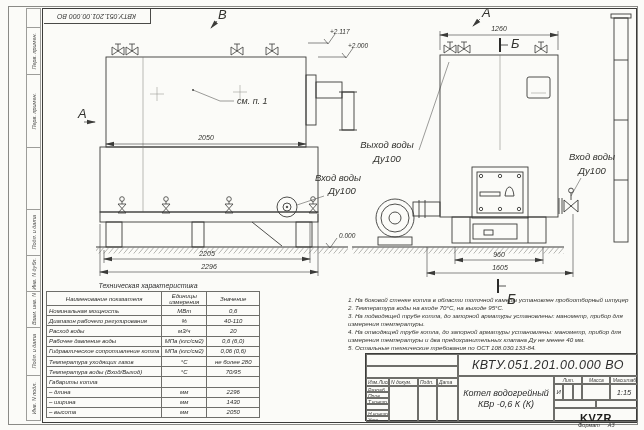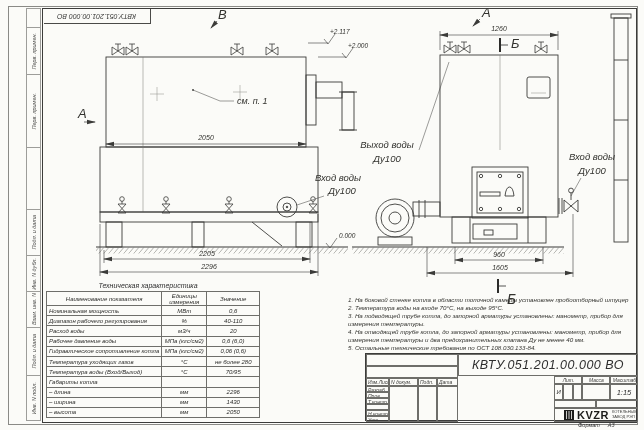--- a/index.html
+++ b/index.html
@@ -27,21 +27,21 @@
   
   .notes{left:348px;top:296px;width:290px;font:italic 6.2px "Liberation Sans",sans-serif;line-height:8px;color:#33332f;}
   
   .tb{left:365px;top:353px;width:272px;height:68px;border:1.3px solid #3c3c3a;box-sizing:border-box;
       font-style:italic;}
   .tb .cell{position:absolute;box-sizing:border-box;border:0.5px solid #6e6e6a;overflow:hidden;}
   .tb .lbl{font:italic 5px "Liberation Sans",sans-serif;padding-left:1px;color:#3c3c3a;}
   .docnum{font:italic 12.5px "Liberation Sans",sans-serif;display:flex;align-items:center;justify-content:center;letter-spacing:.5px;}
   .pname{font:italic 9px "Liberation Sans",sans-serif;display:flex;flex-direction:column;align-items:center;justify-content:center;line-height:11px;}
   .midv{display:flex;align-items:center;justify-content:center;font-style:italic;}
-  .logo-row{display:flex;align-items:center;justify-content:flex-end;gap:3px;font-style:normal;}
+  .logo-row{display:flex;align-items:center;justify-content:space-between;gap:3px;font-style:normal;flex-direction:column;}
   .logo-kvzr{font:bold 11px "Liberation Sans",sans-serif;letter-spacing:.5px;color:#1c1c1a;}
   .logo-sub{font:4px "Liberation Sans",sans-serif;line-height:4.5px;color:#3a3a38;}
   .format{left:578px;top:422px;width:58px;font:italic 5.5px "Liberation Sans",sans-serif;display:flex;gap:8px;}
   svg text{font-family:"Liberation Sans",sans-serif;font-style:italic;fill:#33332f;}
 </style>
 </head>
 <body>
 
 <div class="sheet">
 
@@ -373,20 +373,24 @@
     <div class="cell lbl" style="left:0;top:44px;width:23px;height:6px;">Т.контр.</div>
     <div class="cell lbl" style="left:0;top:50px;width:23px;height:6px;"></div>
     <div class="cell lbl" style="left:0;top:56px;width:23px;height:6px;">Н.контр.</div>
     <div class="cell lbl" style="left:0;top:62px;width:23px;height:5.5px;">Утв.</div>
     <div class="cell" style="left:23px;top:32px;width:29px;height:35.5px;"></div>
     <div class="cell" style="left:52px;top:32px;width:19px;height:35.5px;"></div>
     <div class="cell" style="left:71px;top:32px;width:21px;height:35.5px;"></div>
 
     <div class="cell docnum" style="left:92px;top:0;width:180px;height:22px;">КВТУ.051.201.00.000  ВО</div>
 
+    <div class="cell pname" style="left:92px;top:22px;width:96px;height:45.5px;">
+      <div>Котел водогрейный</div>
+      <div>КВр -0,6  К  (К)</div>
+    </div>
 
     <div class="cell lbl" style="left:188px;top:22px;width:28px;height:8px;text-align:center;">Лит.</div>
     <div class="cell lbl" style="left:216px;top:22px;width:28px;height:8px;text-align:center;">Масса</div>
     <div class="cell lbl" style="left:244px;top:22px;width:28px;height:8px;text-align:center;">Масштаб</div>
     <div class="cell midv" style="left:188px;top:30px;width:9.3px;height:16px;font-size:6px;">И</div>
     <div class="cell" style="left:197.3px;top:30px;width:9.3px;height:16px;"></div>
     <div class="cell" style="left:206.6px;top:30px;width:9.4px;height:16px;"></div>
     <div class="cell midv" style="left:216px;top:30px;width:28px;height:16px;"></div>
     <div class="cell midv" style="left:244px;top:30px;width:28px;height:16px;font-size:7.5px;">1:15</div>
 

